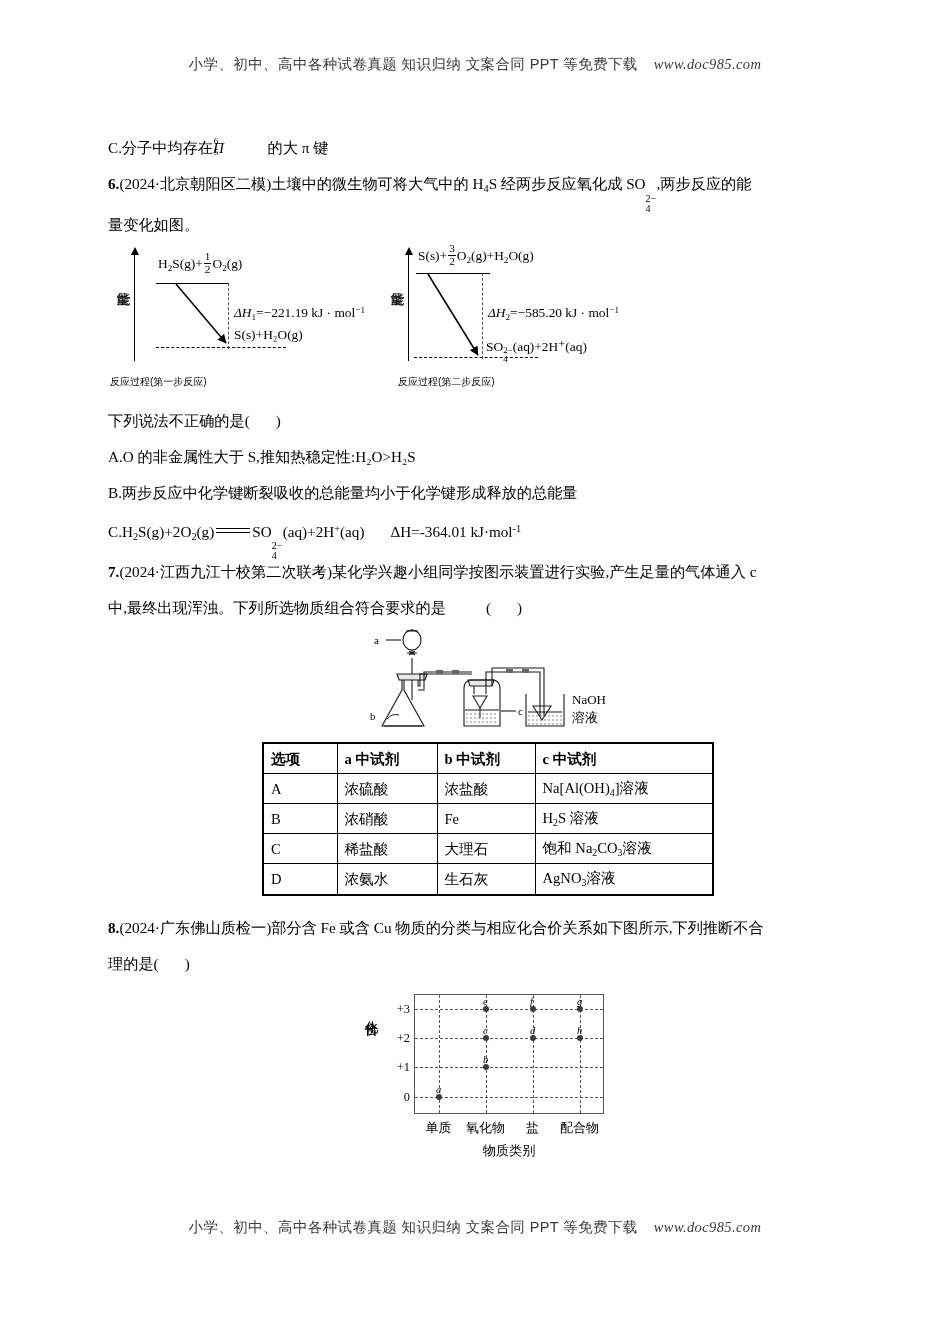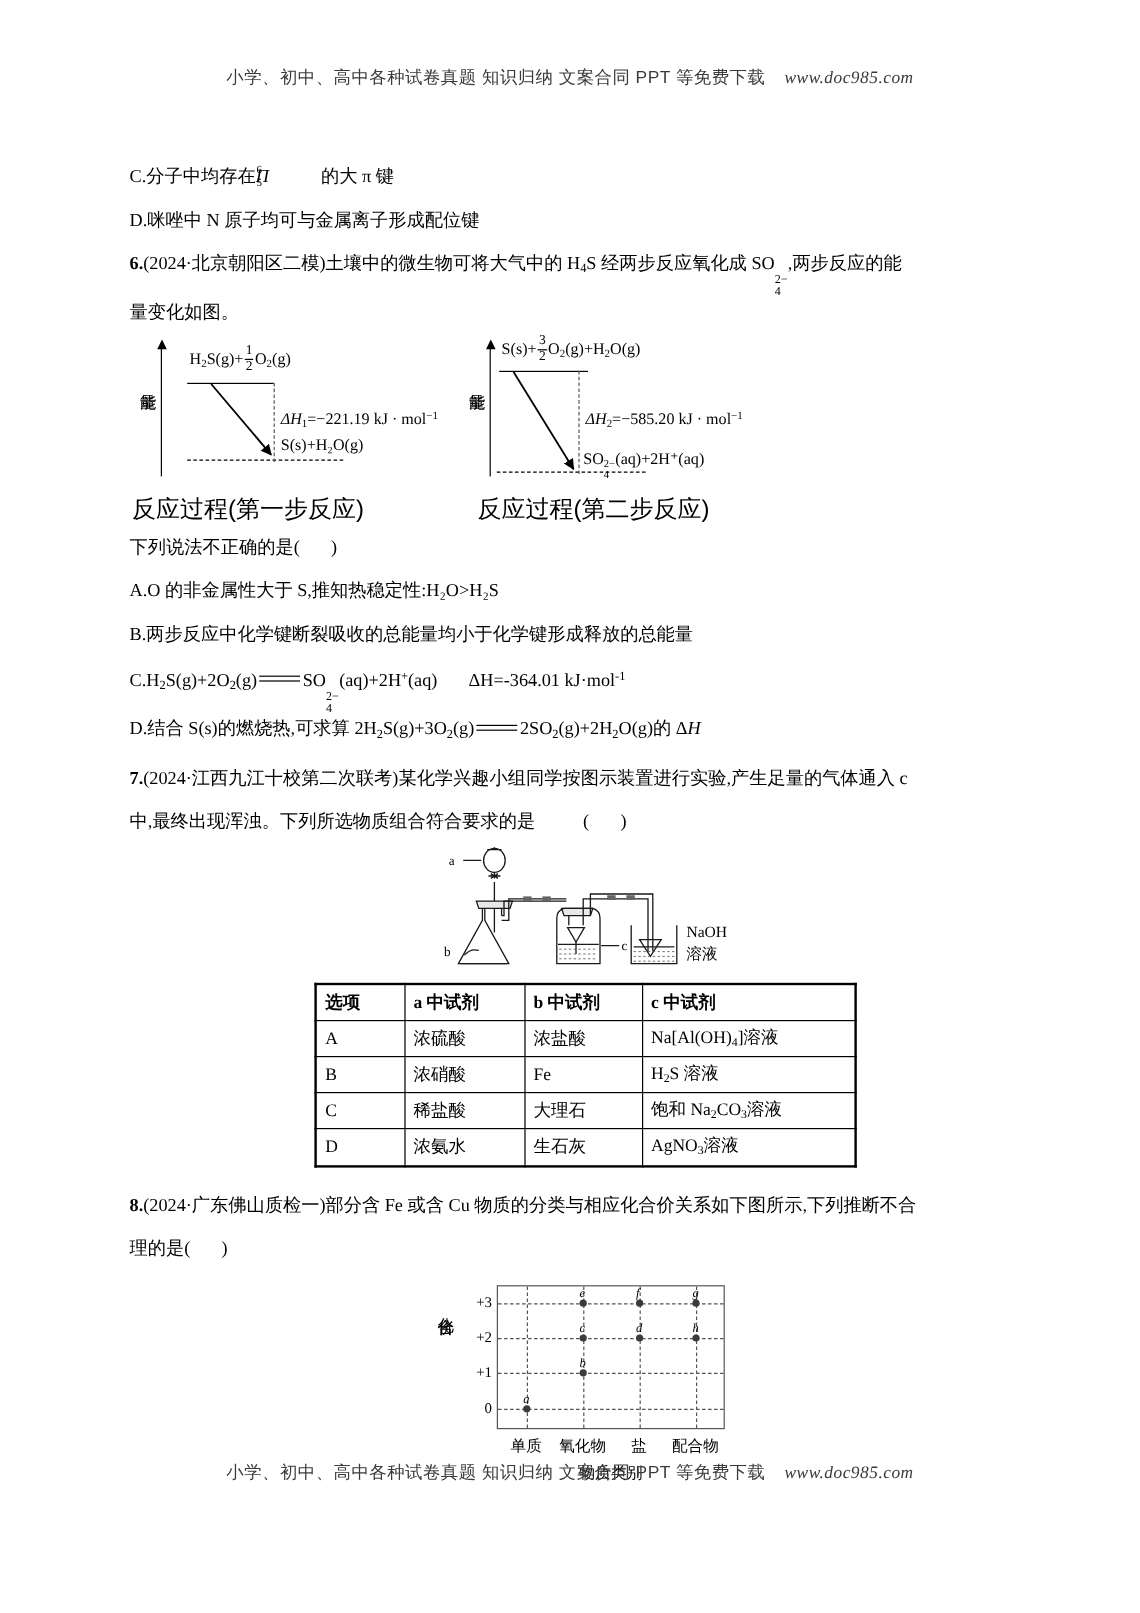--- a/index.html
+++ b/index.html
@@ -74,21 +74,21 @@
   .ediag .ylabel {
     position: absolute; left: -20px; top: 34px;
     writing-mode: vertical-rl; text-orientation: upright;
     font-size: 13.5px; font-family: "Liberation Sans","DejaVu Sans",sans-serif;
     letter-spacing: 1px;
   }
   .lvl { position: absolute; height: 0; border-top: 1.3px solid #000; }
   .lvl.dash { border-top: 1.3px dashed #000; }
   .vdash { position: absolute; width: 0; border-left: 1.2px dashed #555; }
   .etext { position: absolute; font-size: 13.4px; white-space: nowrap; }
-  .cap { position: absolute; font-size: 20px; font-family: "Liberation Sans","DejaVu Sans",sans-serif; white-space: nowrap; }
+  .cap { position: absolute; font-size: 10px; font-family: "Liberation Sans","DejaVu Sans",sans-serif; white-space: nowrap; }
 
   
   .apparatus { position: relative; margin: 2px 0 6px 0; height: 108px; }
   .apparatus svg { position: absolute; left: 232px; top: 0; }
 
   
   .tblwrap { margin: 4px 0 0 0; display: flex; justify-content: center; }
   table.opts {
     border-collapse: collapse;
     border: 2.5px solid #000;
@@ -139,21 +139,20 @@
 
   <div class="watermark top">
     <span>小学、初中、高中各种试卷真题 知识归纳 文案合同 PPT 等免费下载</span><span class="url">www.doc985.com</span>
   </div>
 
   <div class="content">
 
     <p class="line">
       <span>C.分子中均存在</span><span class="pibox"><span class="ital">Π</span><span class="pu">6</span><span class="pd">5</span></span><span class="bigsp"></span><span>的大 π 键</span>
     </p>
-    <p class="line">D.咪唑中 N 原子均可与金属离子形成配位键</p>
 
     <p class="line">
       <span class="q-num">6.</span><span>(2024·北京朝阳区二模)土壤中的微生物可将大气中的 H</span><sub>4</sub><span>S 经两步反应氧化成 SO</span><span class="ion"><span class="up">2−</span><span class="dn">4</span></span><span>,两步反应的能</span>
     </p>
     <p class="line">量变化如图。</p>
 
     <div class="energy-row">
 
       <div class="ediag" style="left:26px; width:300px;">
         <div class="yaxis"></div>
@@ -220,23 +219,20 @@
       </div>
     </div>
 
     <p class="line" style="margin-top:8px;">
       <span>下列说法不正确的是(</span><span class="sp"></span><span>)</span>
     </p>
     <p class="line">A.O 的非金属性大于 S,推知热稳定性:H₂O&gt;H₂S</p>
     <p class="line">B.两步反应中化学键断裂吸收的总能量均小于化学键形成释放的总能量</p>
     <p class="line">
       <span>C.H</span><sub>2</sub><span>S(g)+2O</span><sub>2</sub><span>(g)</span><span class="eqarrow"></span><span>SO</span><span class="ion"><span class="up">2−</span><span class="dn">4</span></span><span>(aq)+2H</span><sup>+</sup><span>(aq)</span><span class="sp"></span><span>ΔH=-364.01 kJ·mol</span><sup>-1</sup>
-    </p>
-    <p class="line">
-      <span>D.结合 S(s)的燃烧热,可求算 2H</span><sub>2</sub><span>S(g)+3O</span><sub>2</sub><span>(g)</span><span class="eqarrow"></span><span>2SO</span><sub>2</sub><span>(g)+2H</span><sub>2</sub><span>O(g)的 Δ</span><span class="ital">H</span>
     </p>
 
     <p class="line">
       <span class="q-num">7.</span><span>(2024·江西九江十校第二次联考)某化学兴趣小组同学按图示装置进行实验,产生足量的气体通入 c</span>
     </p>
     <p class="line">
       <span>中,最终出现浑浊。下列所选物质组合符合要求的是</span><span class="bigsp"></span><span>(</span><span class="sp"></span><span>)</span>
     </p>
 
     <div class="apparatus">

